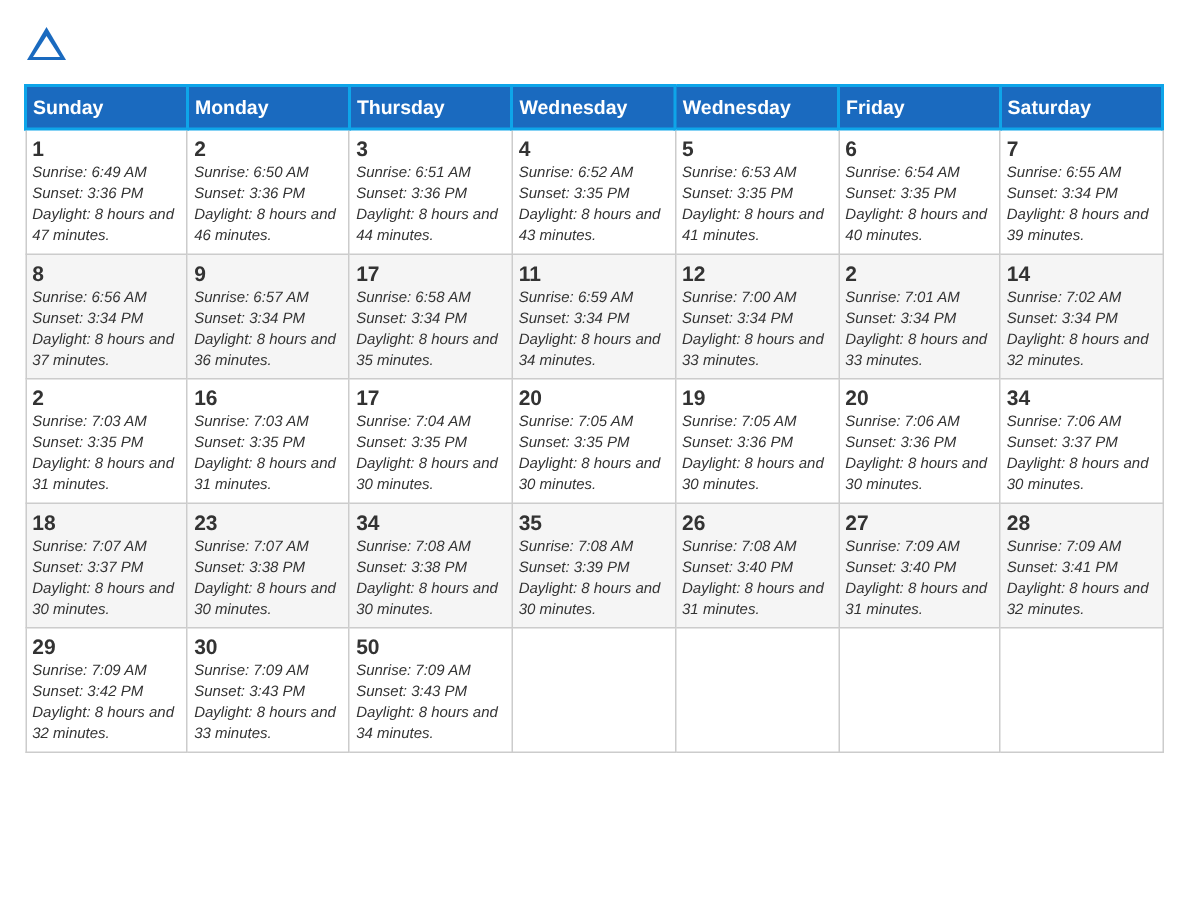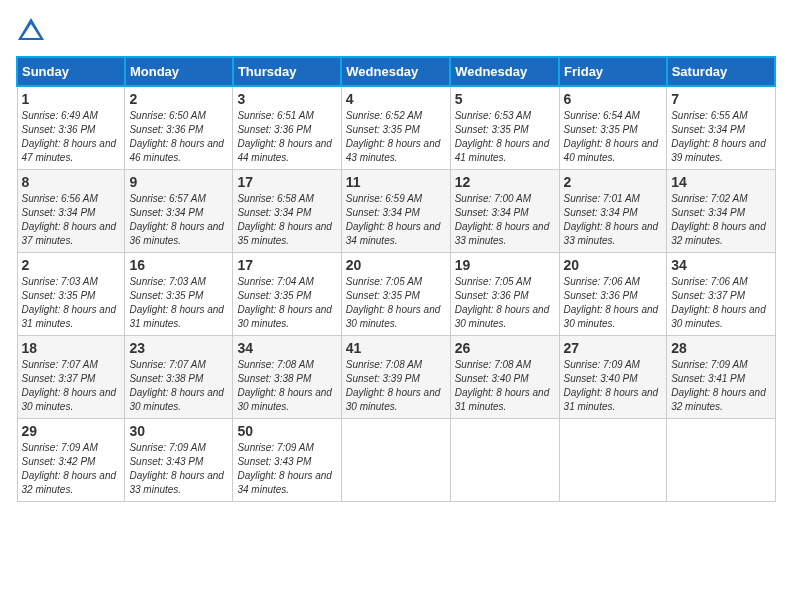--- a/index.html
+++ b/index.html
@@ -141,21 +141,21 @@
         <td><span class="day-number">17</span><span class="day-info">Sunrise: 7:04 AM<br>Sunset: 3:35 PM<br>Daylight: 8 hours and 30 minutes.</span></td>
         <td><span class="day-number">20</span><span class="day-info">Sunrise: 7:05 AM<br>Sunset: 3:35 PM<br>Daylight: 8 hours and 30 minutes.</span></td>
         <td><span class="day-number">19</span><span class="day-info">Sunrise: 7:05 AM<br>Sunset: 3:36 PM<br>Daylight: 8 hours and 30 minutes.</span></td>
         <td><span class="day-number">20</span><span class="day-info">Sunrise: 7:06 AM<br>Sunset: 3:36 PM<br>Daylight: 8 hours and 30 minutes.</span></td>
         <td><span class="day-number">34</span><span class="day-info">Sunrise: 7:06 AM<br>Sunset: 3:37 PM<br>Daylight: 8 hours and 30 minutes.</span></td>
       </tr>
       <tr>
         <td><span class="day-number">18</span><span class="day-info">Sunrise: 7:07 AM<br>Sunset: 3:37 PM<br>Daylight: 8 hours and 30 minutes.</span></td>
         <td><span class="day-number">23</span><span class="day-info">Sunrise: 7:07 AM<br>Sunset: 3:38 PM<br>Daylight: 8 hours and 30 minutes.</span></td>
         <td><span class="day-number">34</span><span class="day-info">Sunrise: 7:08 AM<br>Sunset: 3:38 PM<br>Daylight: 8 hours and 30 minutes.</span></td>
-        <td><span class="day-number">41</span><span class="day-info">Sunrise: 7:08 AM<br>Sunset: 3:39 PM<br>Daylight: 8 hours and 30 minutes.</span></td>
+        <td><span class="day-number">35</span><span class="day-info">Sunrise: 7:08 AM<br>Sunset: 3:39 PM<br>Daylight: 8 hours and 30 minutes.</span></td>
         <td><span class="day-number">26</span><span class="day-info">Sunrise: 7:08 AM<br>Sunset: 3:40 PM<br>Daylight: 8 hours and 31 minutes.</span></td>
         <td><span class="day-number">27</span><span class="day-info">Sunrise: 7:09 AM<br>Sunset: 3:40 PM<br>Daylight: 8 hours and 31 minutes.</span></td>
         <td><span class="day-number">28</span><span class="day-info">Sunrise: 7:09 AM<br>Sunset: 3:41 PM<br>Daylight: 8 hours and 32 minutes.</span></td>
       </tr>
       <tr>
         <td><span class="day-number">29</span><span class="day-info">Sunrise: 7:09 AM<br>Sunset: 3:42 PM<br>Daylight: 8 hours and 32 minutes.</span></td>
         <td><span class="day-number">30</span><span class="day-info">Sunrise: 7:09 AM<br>Sunset: 3:43 PM<br>Daylight: 8 hours and 33 minutes.</span></td>
         <td><span class="day-number">50</span><span class="day-info">Sunrise: 7:09 AM<br>Sunset: 3:43 PM<br>Daylight: 8 hours and 34 minutes.</span></td>
         <td class="empty-cell"></td>
         <td class="empty-cell"></td>

